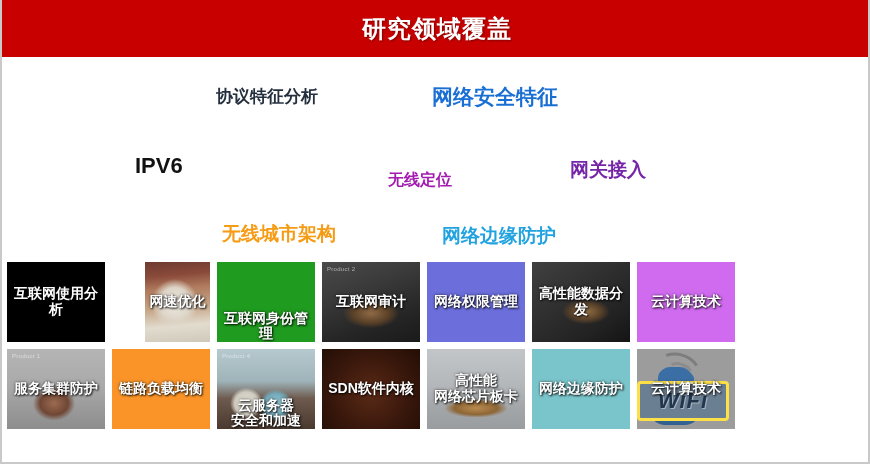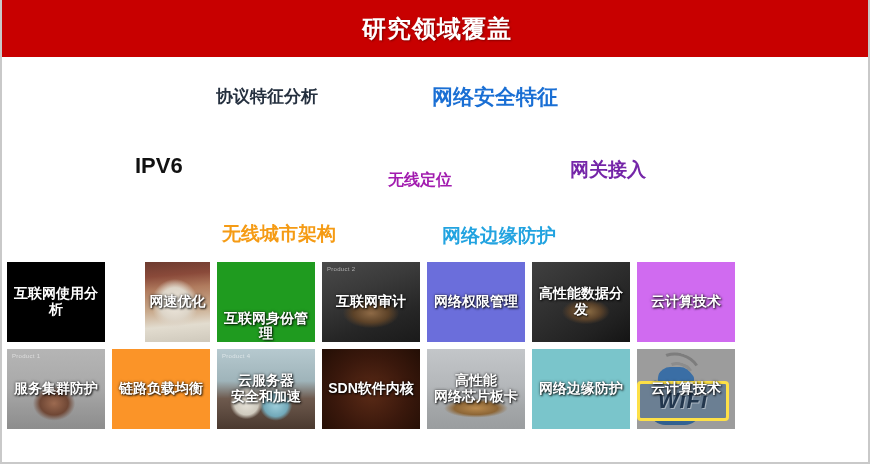--- a/index.html
+++ b/index.html
@@ -98,20 +98,21 @@
   .t-photo-gray2{
     background:
       radial-gradient(ellipse 44% 16% at 50% 74%, #b98a4e 0%, #8d6636 50%, rgba(170,170,170,0) 74%),
       linear-gradient(180deg,#c3c6c9 0%,#b4b7ba 46%,#a3a6a8 74%,#9a9d9f 100%);
   }
   .t-photo-cloud{
     background:
       radial-gradient(ellipse 22% 26% at 30% 68%, #e8e4da 0%, #cfcabe 55%, rgba(120,120,120,0) 76%),
       radial-gradient(ellipse 22% 26% at 60% 70%, #9fd0dd 0%, #72a9b9 55%, rgba(120,120,120,0) 76%),
       linear-gradient(180deg,#b6c9cf 0%,#9fb4ba 40%,#6e5a4e 62%,#4a392f 100%);
+    align-items: flex-end;
   }
   .t-wifi{background:#9c9c9c;}
 
   
   .wifi-art{position:absolute;inset:0;z-index:2;}
   .wifi-badge{
     position:absolute;right:6px;bottom:8px;
     width:86px;height:34px;border:3px solid #fde047;border-radius:4px;
     background:#6b7f93;
     display:flex;align-items:center;justify-content:center;

